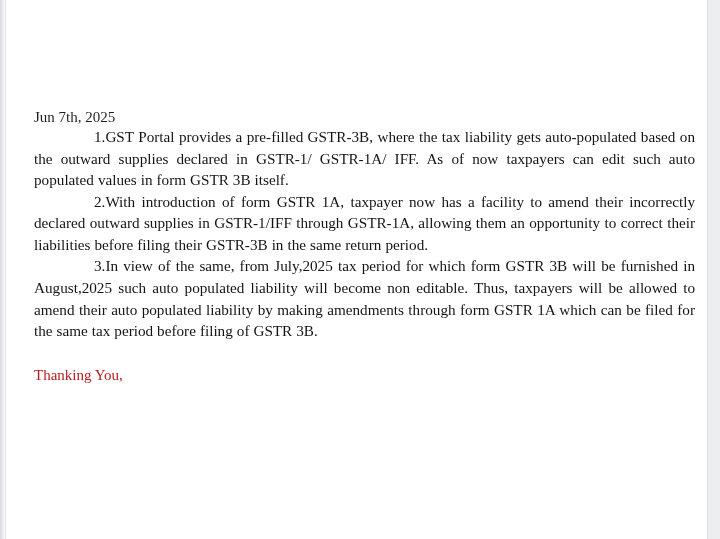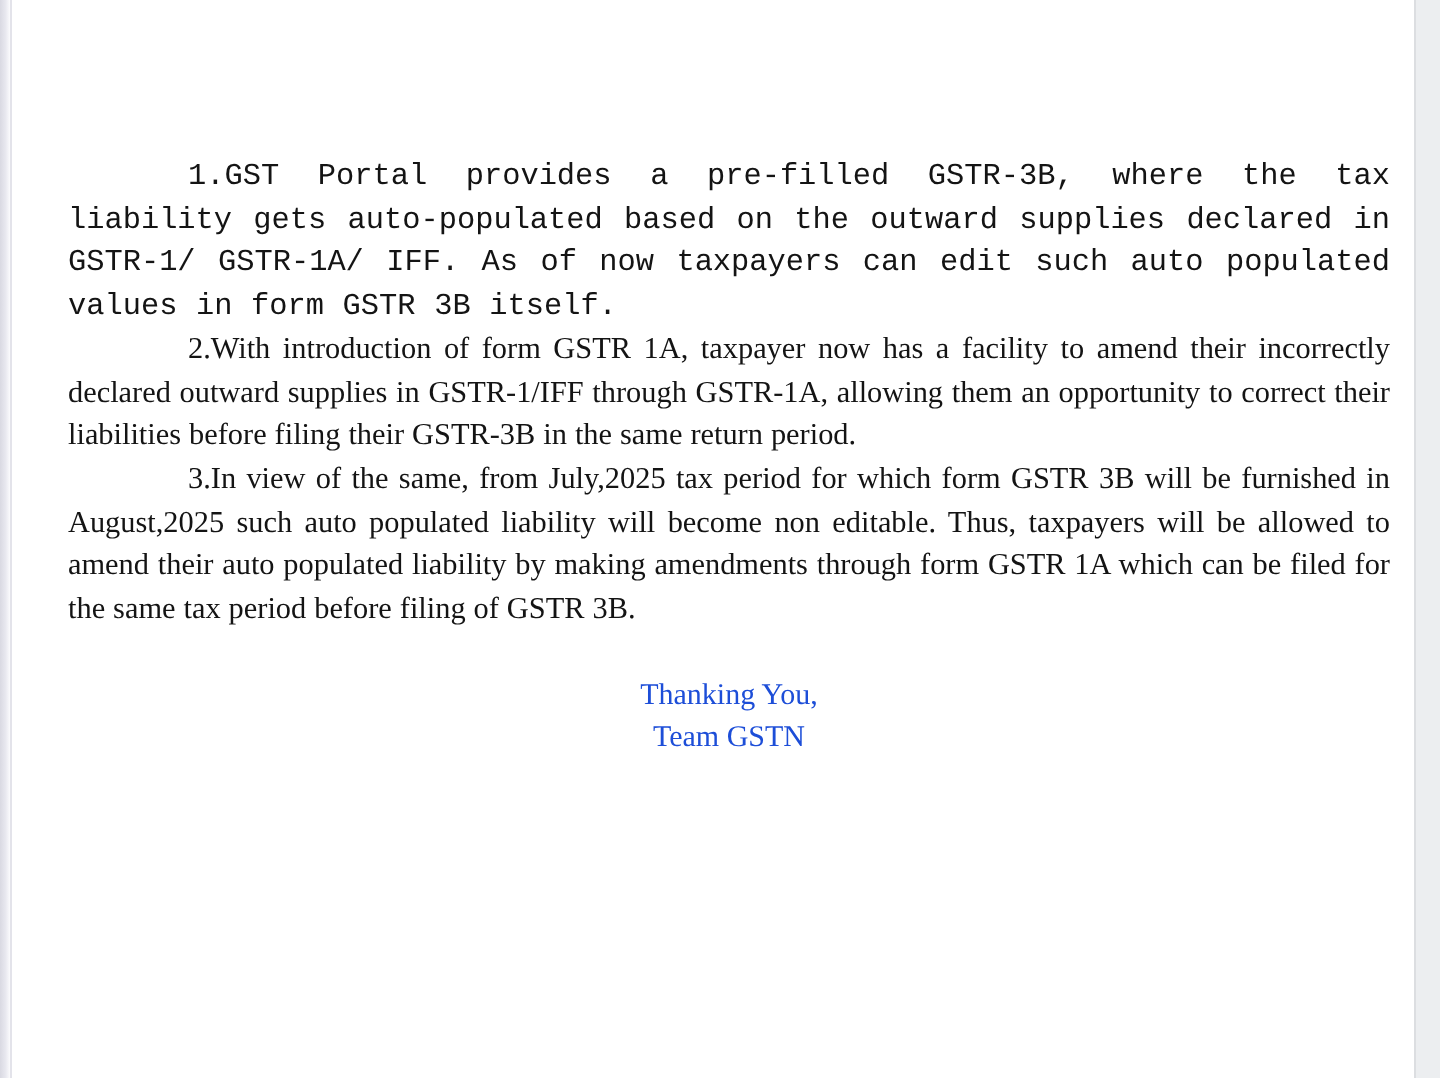--- a/index.html
+++ b/index.html
@@ -85,59 +85,58 @@
     font-size: 15.2px;
     color: #141414;
     text-align: justify;
     text-justify: inter-word;
     line-height: 1.42;
     margin: 0;
     text-indent: 60px;
     word-spacing: 0.2px;
   }
 
-  .gap-1 { margin-top: 20px; font-family: Liberation Mono, monospace; }
+  .gap-1 { margin-top: 20px; }
   .gap-2 { margin-top: 17px; }
   .gap-3 { margin-top: 17px; }
   .gap-4 { margin-top: 17px; }
 
   p.body-para b { font-weight: normal; }
 
   a.doc-link {
     color: #3b3b9e;
     text-decoration: underline;
     text-underline-offset: 1.5px;
   }
 
   .closing {
     margin-top: 23px;
     font-size: 15px;
-    color: #1d4ed8;
+    color: #b91c1c;
     line-height: 1.36;
-    text-align: center;
   }
   .closing div { margin: 0; }
 </style>
 </head>
 <body>
 
 <div class="edge-left"></div>
 <div class="edge-left-line"></div>
 <div class="edge-right"></div>
 <div class="edge-right-line"></div>
 <div class="edge-bottom-line"></div>
 
 <div class="page">
   <div class="doc">
 
 
+    <div class="doc-date">Jun 7th, 2025</div>
 
     <p class="body-para gap-1"><span>1.</span><span>GST Portal provides a pre-filled GSTR-3B, where the tax liability gets auto-populated based on the outward supplies declared in GSTR-1/ GSTR-1A/ IFF. As of now taxpayers can edit such auto populated values in form GSTR 3B itself.</span></p>
     <p class="body-para gap-2"><span>2.</span><span>With introduction of form GSTR 1A, taxpayer now has a facility to amend their incorrectly declared outward supplies in GSTR-1/IFF through GSTR-1A, allowing them an opportunity to correct their liabilities before filing their GSTR-3B in the same return period.</span></p>
     <p class="body-para gap-3"><span>3.</span><span>In view of the same, from </span><b>July,2025 tax period</b><span> for which form GSTR 3B will be furnished in August,2025 such auto populated liability will become non editable. Thus, taxpayers will be allowed to amend their auto populated liability by making amendments through form GSTR 1A which can be filed for the same tax period before filing of GSTR 3B.</span></p>
 
     <div class="closing">
       <div>Thanking You,</div>
-      <div>Team GSTN</div>
     </div>
 
   </div>
 </div>
 
 </body></html>

